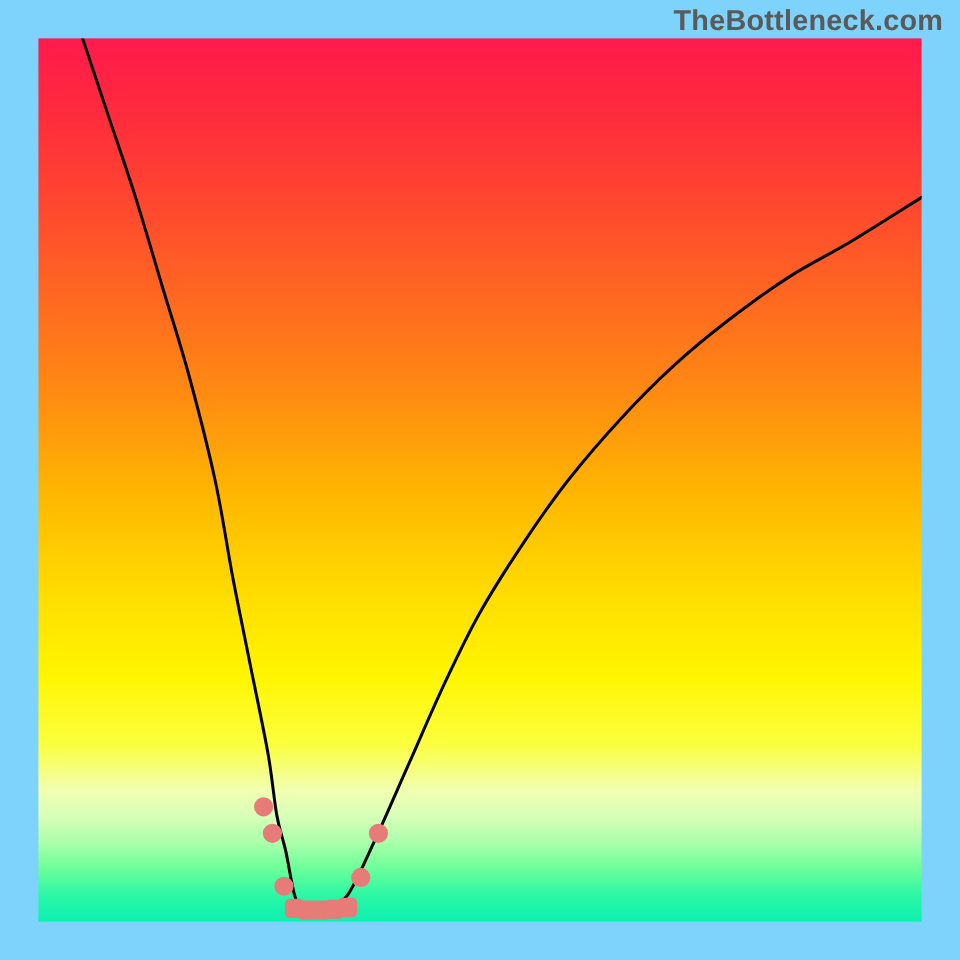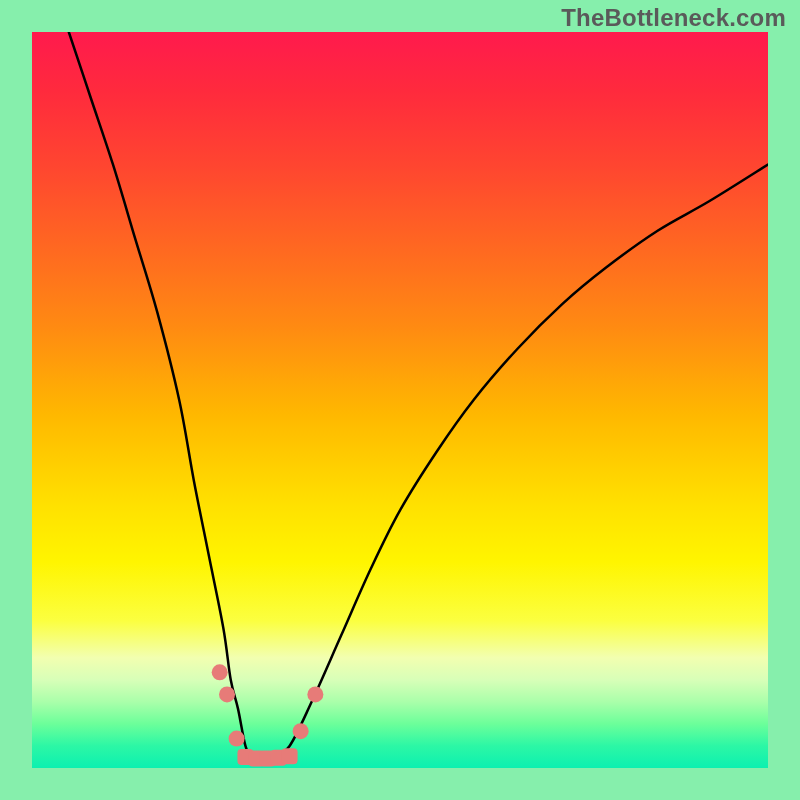--- a/index.html
+++ b/index.html
@@ -7,21 +7,21 @@
     padding: 0;
     width: 800px;
     height: 800px;
     background: #000000;
     overflow: hidden;
   }
   .container {
     position: relative;
     width: 800px;
     height: 800px;
-    background: #86efac;
+    background: #7dd3fc;
   }
   .plot-area {
     position: absolute;
     left: 32px;
     top: 32px;
     width: 736px;
     height: 736px;
     background: linear-gradient(
       to bottom,
       #ff1a4d 0%,

